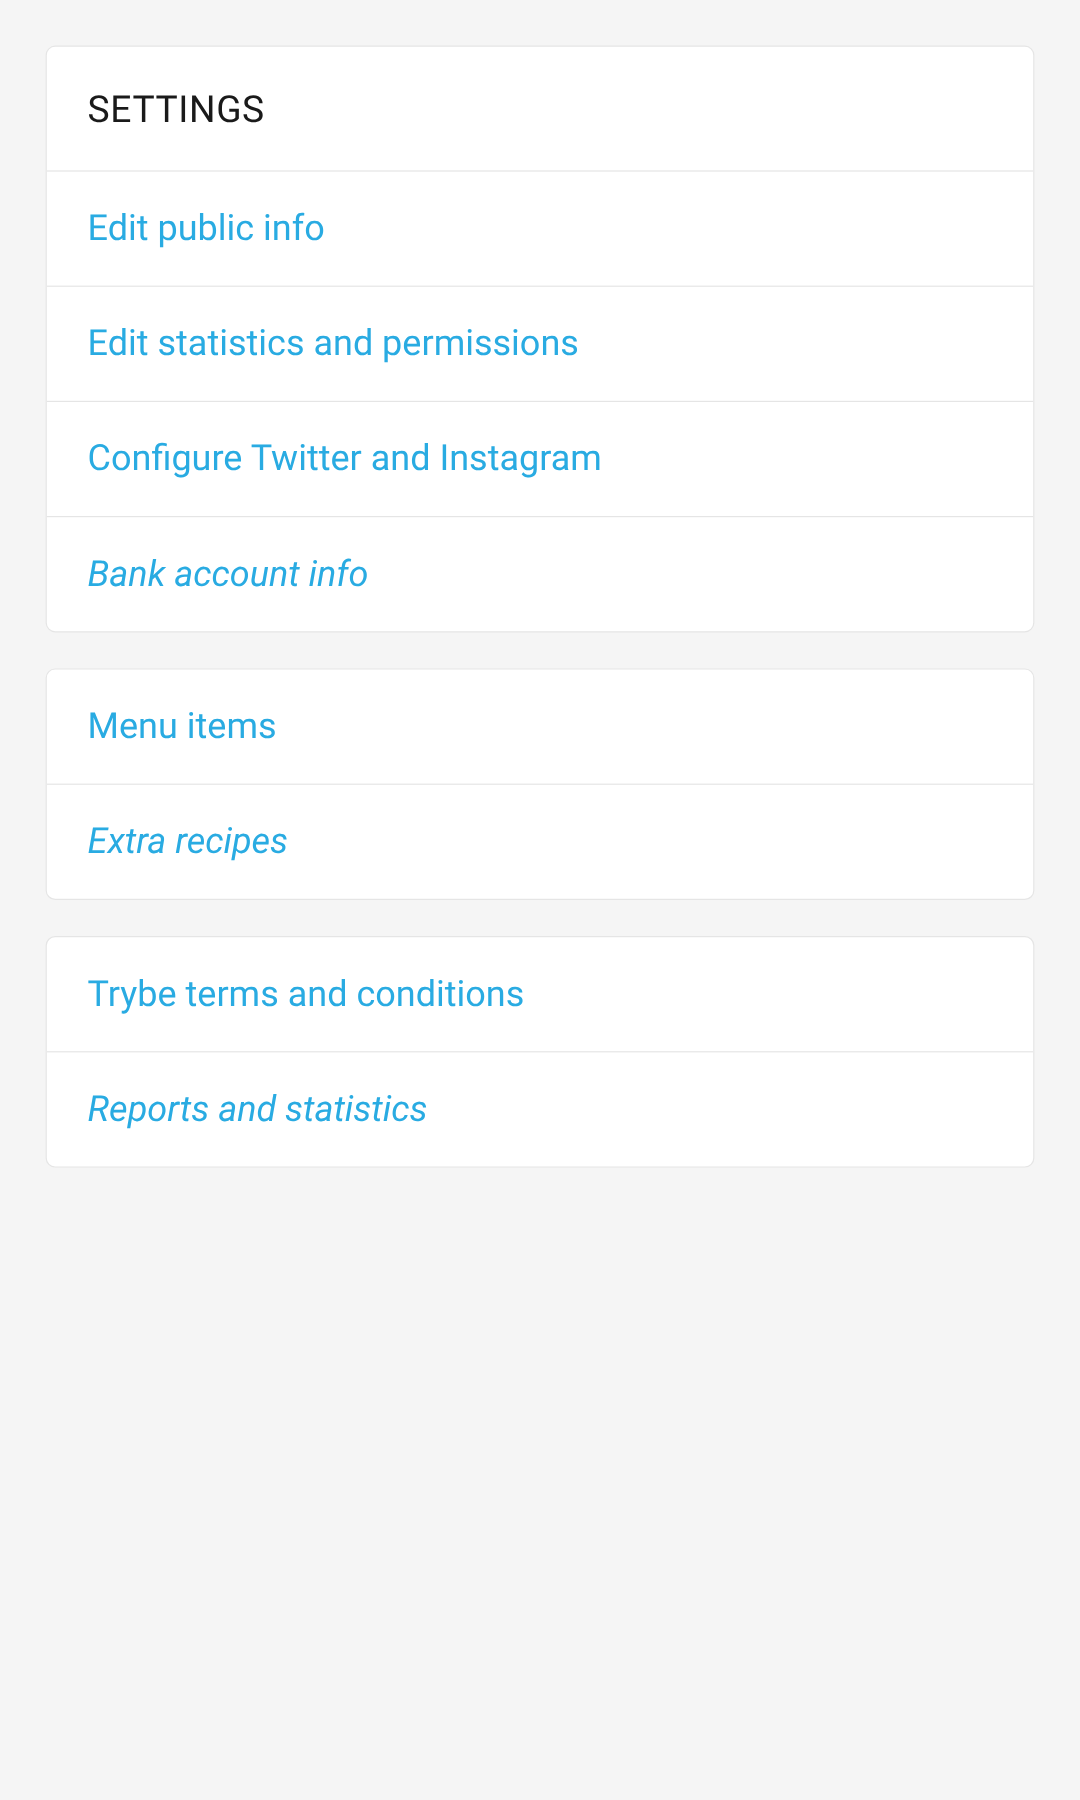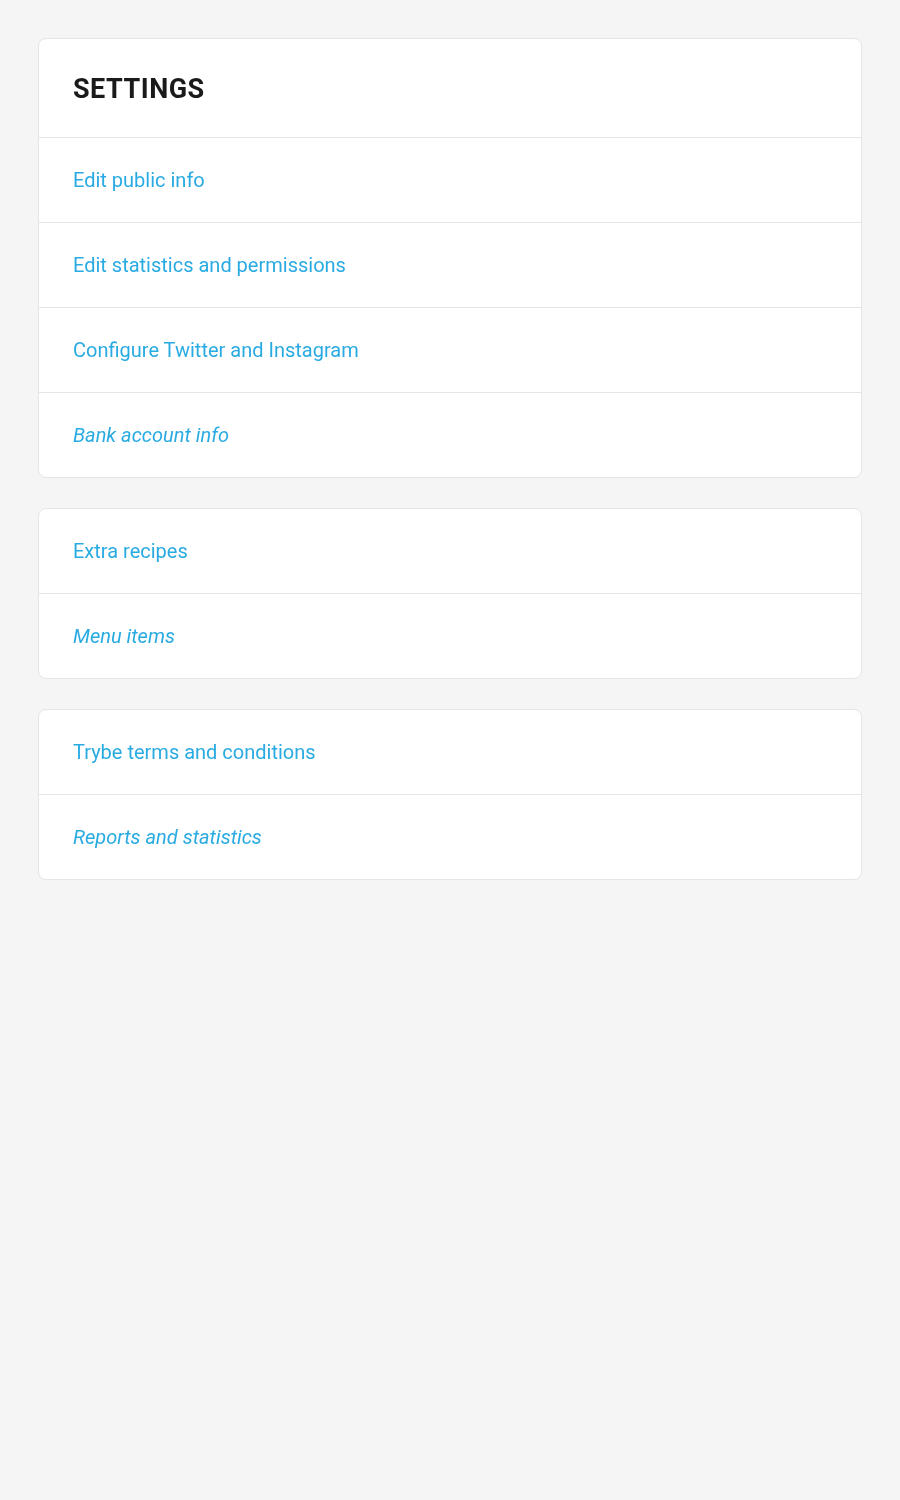--- a/index.html
+++ b/index.html
@@ -16,29 +16,29 @@
   }
   .card {
     background-color: #ffffff;
     border: 1px solid #e5e5e5;
     border-radius: 8px;
     margin-bottom: 30px;
     overflow: hidden;
   }
   .card-header {
     padding: 34px 34px 32px 34px;
-    font-size: 27px;
-    font-weight: 700;
+    font-size: 31px;
+    font-weight: 400;
     color: #1a1a1a;
     letter-spacing: 0.5px;
     border-bottom: 1px solid #e5e5e5;
   }
   .list-item {
     padding: 30px 34px;
-    font-size: 20px;
+    font-size: 30px;
     font-weight: 400;
     color: #29abe2;
     border-bottom: 1px solid #e5e5e5;
     cursor: pointer;
   }
   .list-item:last-child {
     border-bottom: none;
     font-style: italic;
   }
 </style>
@@ -47,20 +47,20 @@
 
 <div class="card">
   <div class="card-header">SETTINGS</div>
   <div class="list-item">Edit public info</div>
   <div class="list-item">Edit statistics and permissions</div>
   <div class="list-item">Configure Twitter and Instagram</div>
   <div class="list-item">Bank account info</div>
 </div>
 
 <div class="card">
+  <div class="list-item">Menu items</div>
   <div class="list-item">Extra recipes</div>
-  <div class="list-item">Menu items</div>
 </div>
 
 <div class="card">
   <div class="list-item">Trybe terms and conditions</div>
   <div class="list-item">Reports and statistics</div>
 </div>
 
 </body></html>

